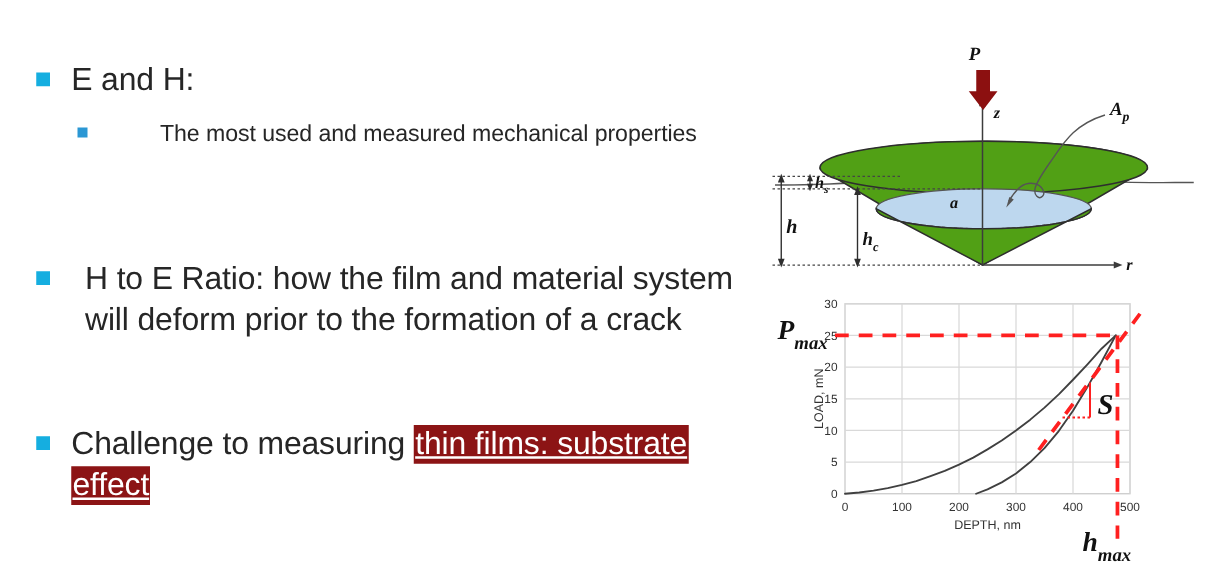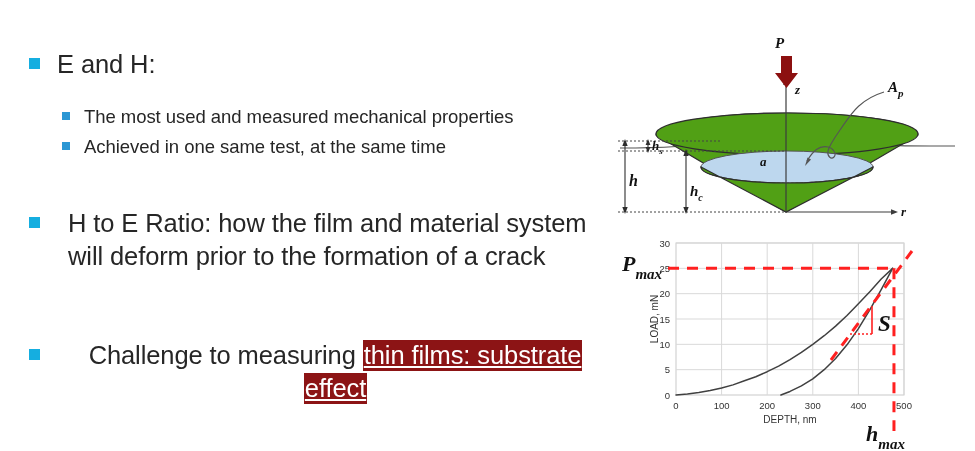--- a/index.html
+++ b/index.html
@@ -73,24 +73,24 @@
     text-decoration-color: #ffffff;
     text-underline-offset: 2px;
     text-decoration-thickness: 2px;
     padding: 1px 1px 2px 1px;
     box-decoration-break: clone;
     -webkit-box-decoration-break: clone;
   }
 
   
   #b1  { left: 29px;  top: 48px;  width: 580px; }
-  #b1a { left: 62px;  top: 104px;  width: 550px; }
+  #b1a { left: 62px;  top: 94px;  width: 550px; gap: 44px; }
   #b1b { left: 62px;  top: 134px; width: 550px; }
   #b2  { left: 29px;  top: 207px; width: 585px; gap: 11px; }
-  #b3  { left: 29px;  top: 339px; width: 585px; text-align: center; }
+  #b3  { left: 29px;  top: 339px; width: 585px; }
 
   
   #cone-figure {
     position: absolute;
     left: 600px;
     top: 20px;
     width: 375px;
     height: 215px;
   }
   #cone-figure svg { display: block; }
@@ -119,24 +119,20 @@
   <div class="bullet-row" id="b1">
     <span class="sq sq-l1"></span>
     <span class="lvl1-text">E and H:</span>
   </div>
 
   <div class="bullet-row" id="b1a">
     <span class="sq sq-l2"></span>
     <span class="lvl2-text">The most used and measured mechanical properties</span>
   </div>
 
-  <div class="bullet-row" id="b1b">
-    <span class="sq sq-l2"></span>
-    <span class="lvl2-text">Achieved in one same test, at the same time</span>
-  </div>
 
   <div class="bullet-row" id="b2">
     <span class="sq sq-l1"></span>
     <span class="lvl1-text">H to E Ratio: how the film and material system will deform prior to the formation of a crack</span>
   </div>
 
   <div class="bullet-row" id="b3">
     <span class="sq sq-l1"></span>
     <span class="lvl1-text"><span>Challenge to measuring </span><span class="hl">thin films: substrate effect</span></span>
   </div>

